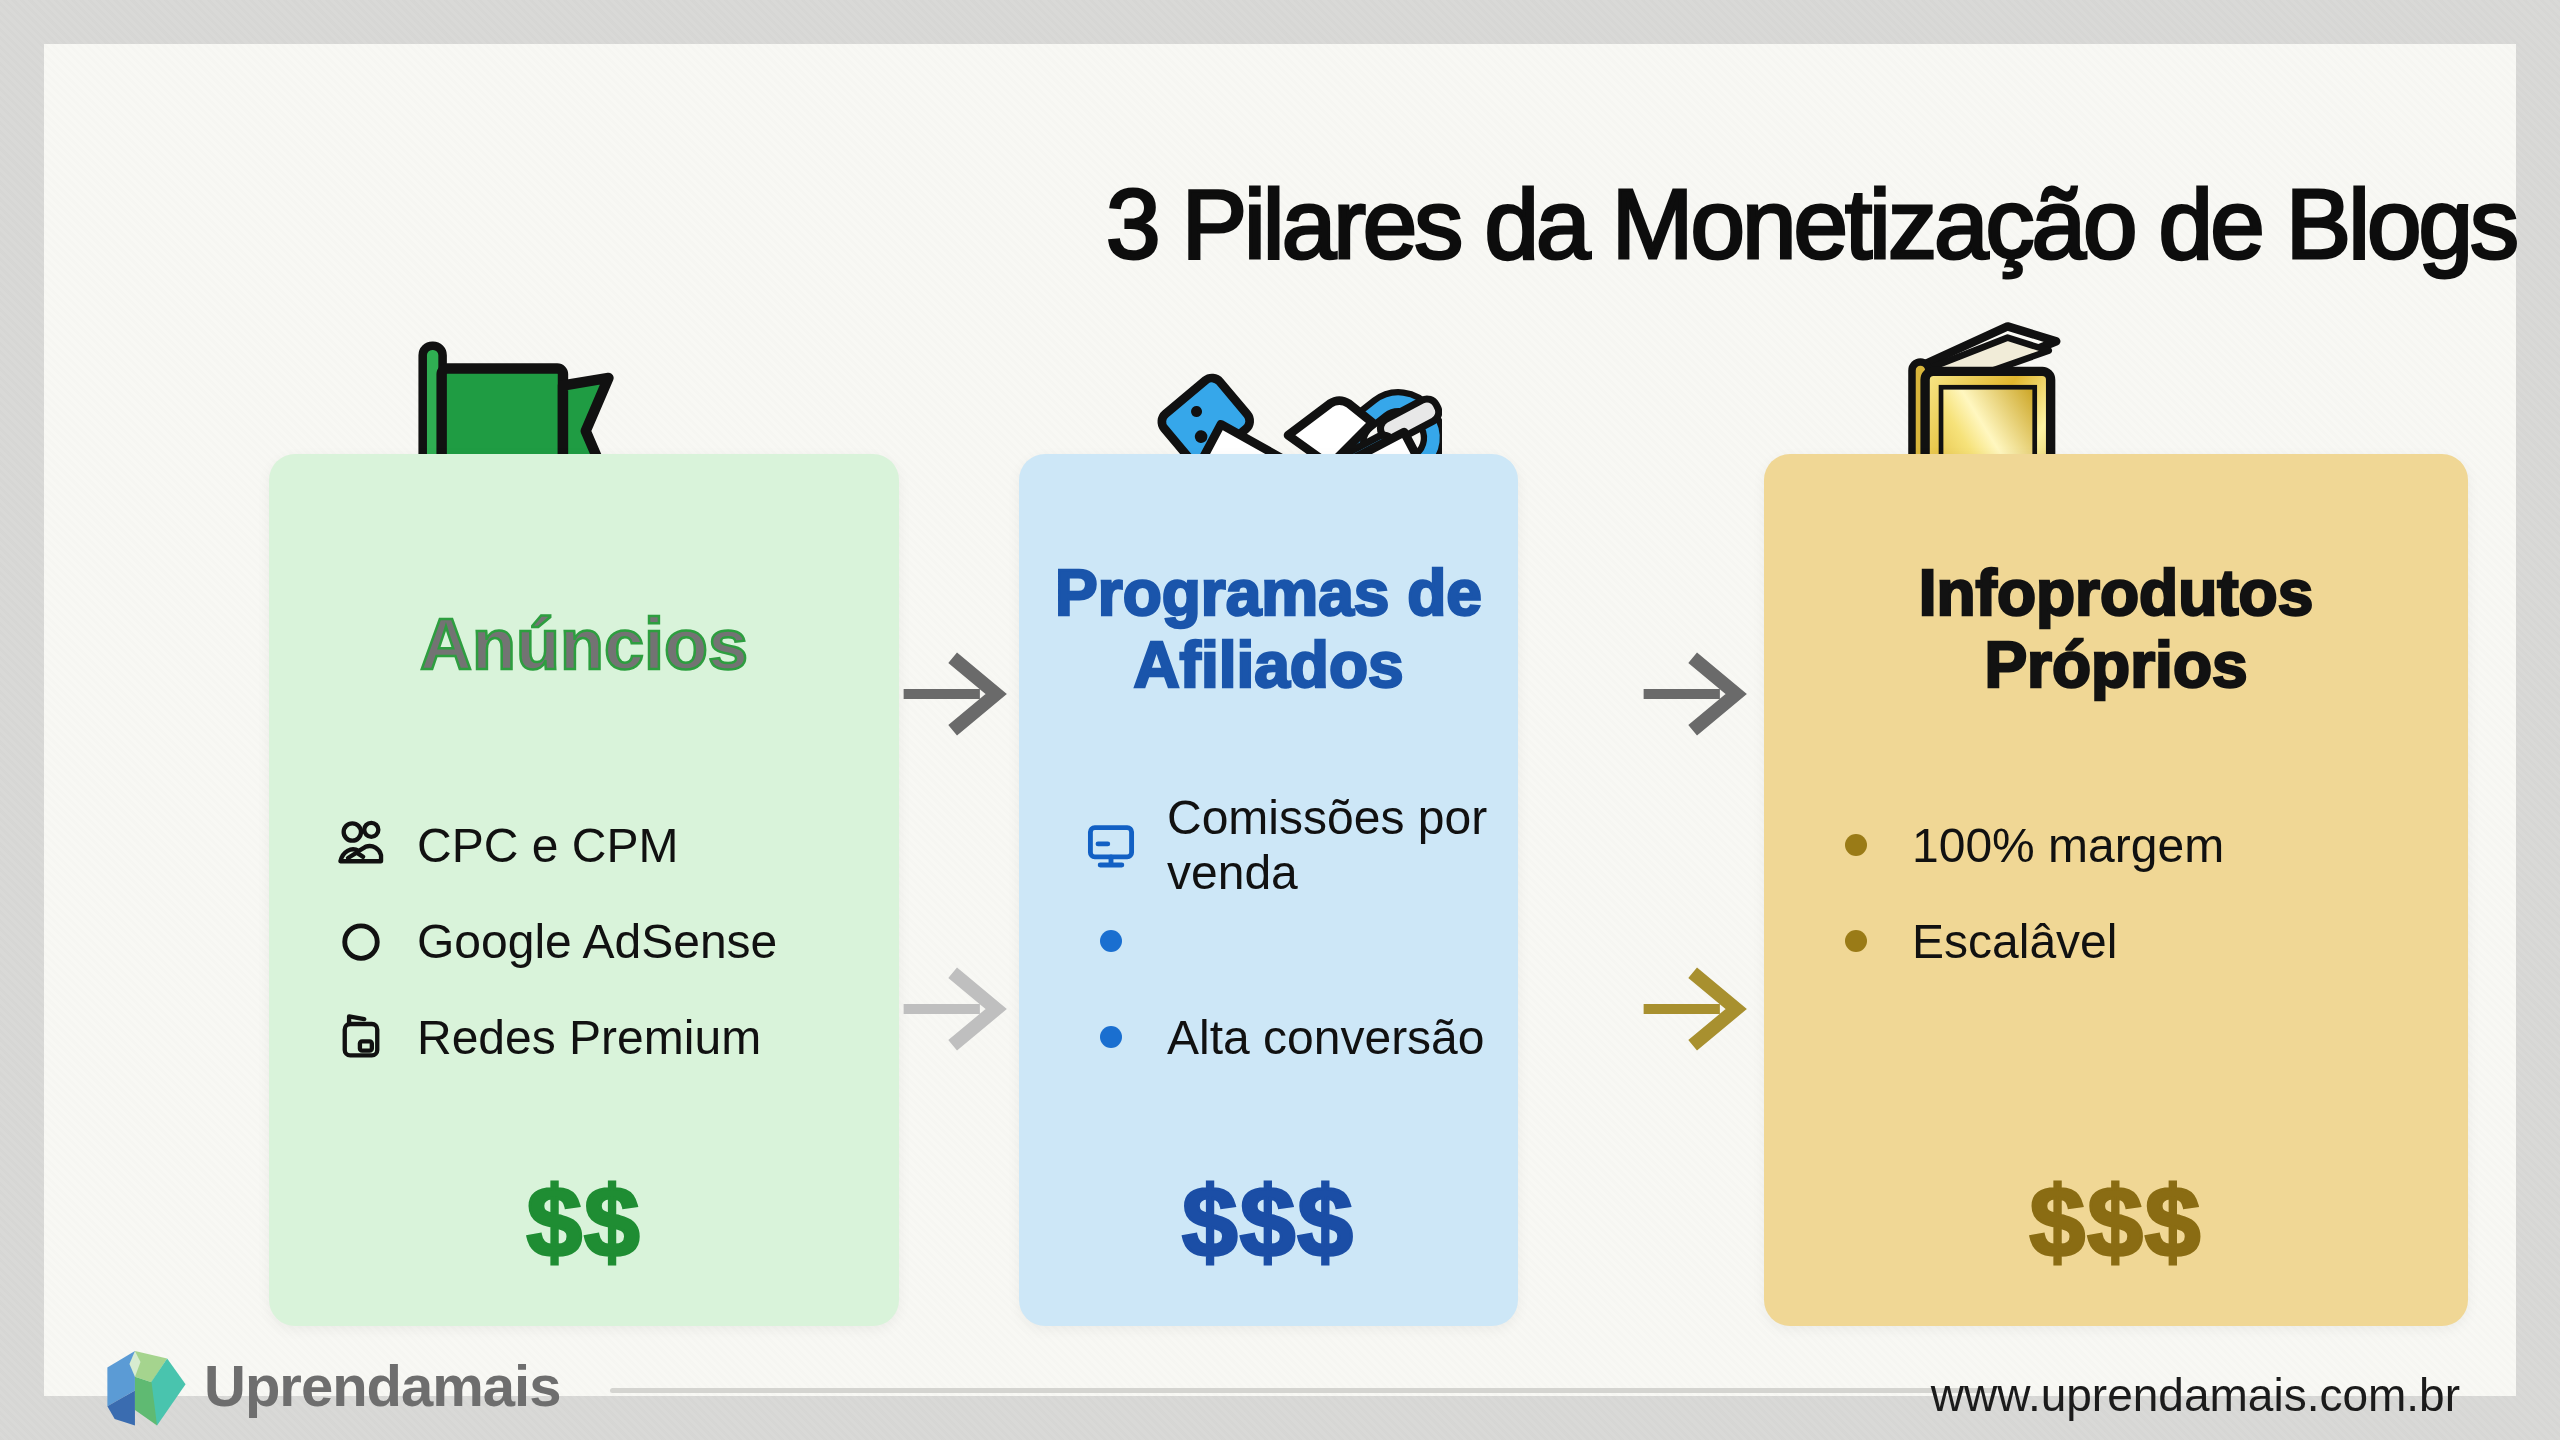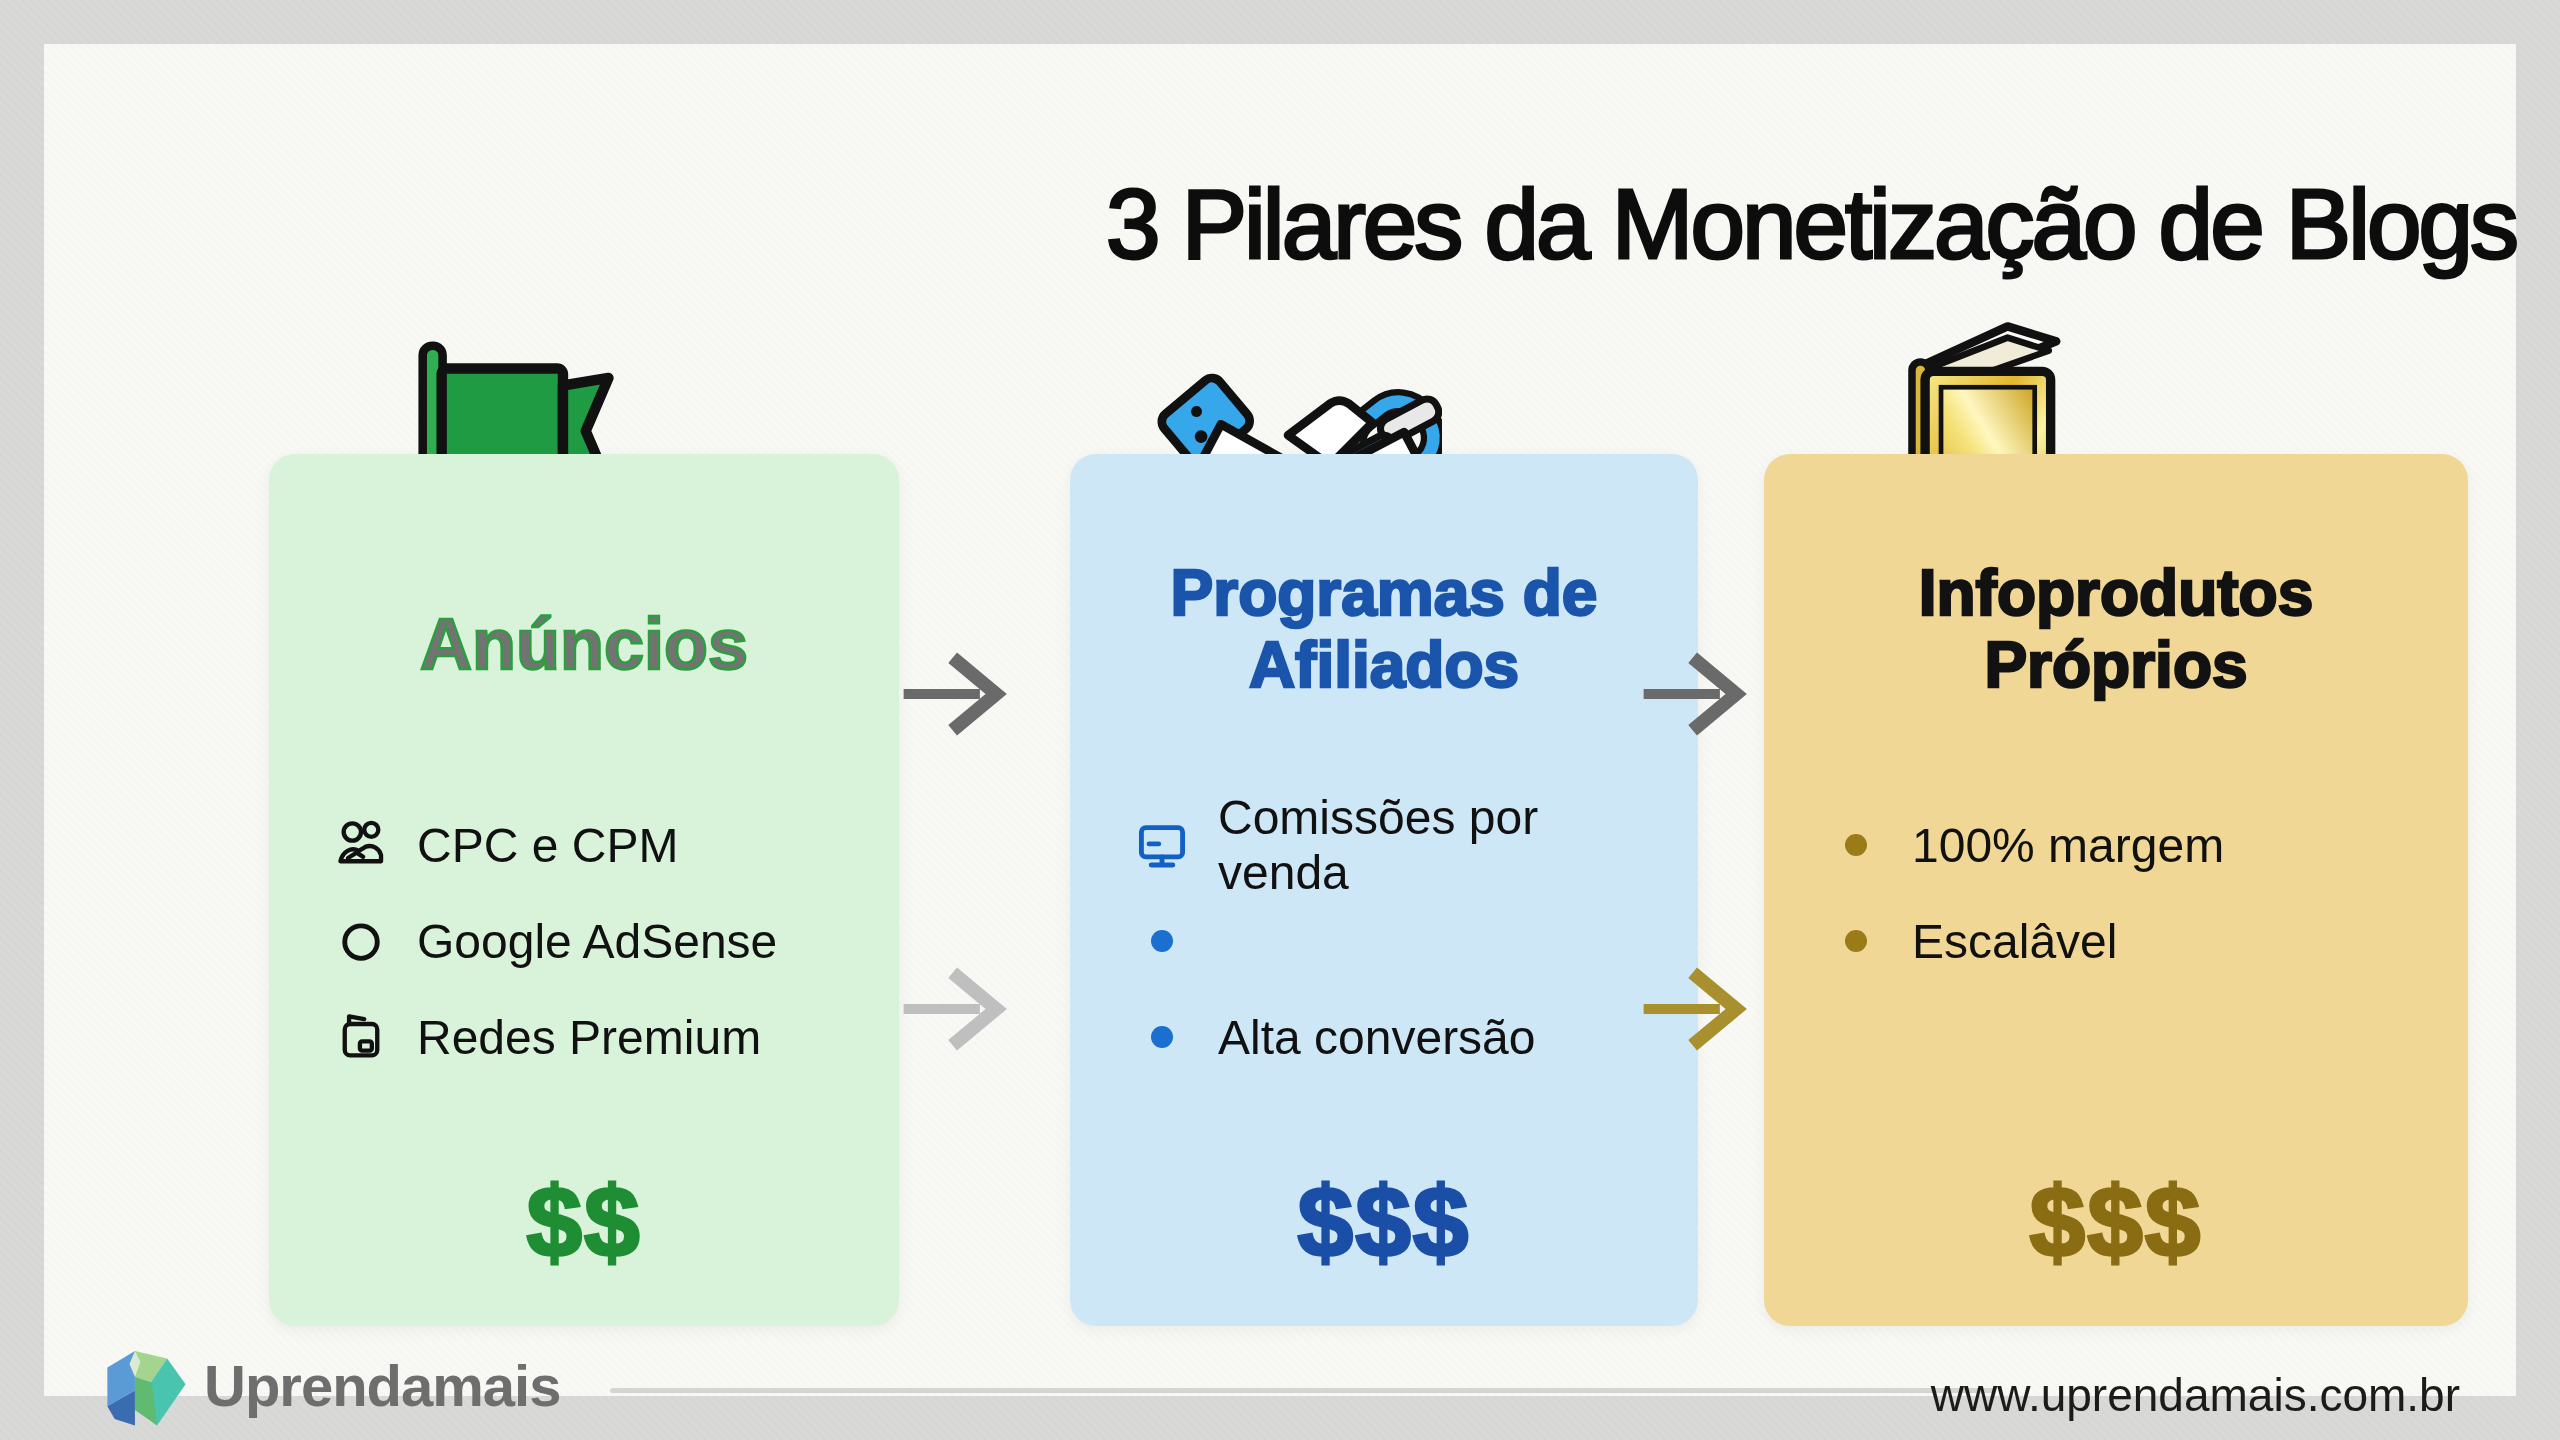--- a/index.html
+++ b/index.html
@@ -17,21 +17,21 @@
       #f8f8f4;
   }
   .main-title{
     position:absolute;top:58px;left:0;right:0;text-align:right;
     font-size:98px;font-weight:normal;color:#0d0d0d;letter-spacing:-3px;
     -webkit-text-stroke:3px #0d0d0d;
   }
   
   .card{position:absolute;top:410px;height:872px;border-radius:26px;box-shadow:0 4px 14px rgba(0,0,0,0.05);}
   .card-anuncios{left:225px;width:630px;background:#d9f3da;}
-  .card-afiliados{left:1026px;width:628px;background:#cde7f7;}
+  .card-afiliados{left:975px;width:499px;background:#cde7f7;}
   .card-infoprodutos{left:1720px;width:704px;background:#f0d795;}
   .card h2{margin:0 auto;text-align:center;font-weight:bold;line-height:1.12;}
   .card-anuncios h2{margin-top:150px;font-size:72px;color:#737373;-webkit-text-stroke:2.5px #2d9e3f;}
   .card-afiliados h2{margin-top:104px;font-size:64px;color:#1a55ab;-webkit-text-stroke:2.5px #1a55ab;max-width:480px;}
   .card-infoprodutos h2{margin-top:104px;font-size:64px;color:#121212;-webkit-text-stroke:2.5px #121212;max-width:500px;}
   .items{position:absolute;top:358px;left:66px;right:24px;list-style:none;margin:0;padding:0;}
   .items li{display:flex;align-items:center;gap:30px;height:66px;margin-bottom:30px;font-size:48px;color:#111;}
   .items .li-icon{flex:0 0 52px;display:flex;align-items:center;justify-content:center;}
   .bullet{width:22px;height:22px;border-radius:50%;display:inline-block;}
   .bullet-blue{background:#1a6fd0;}

